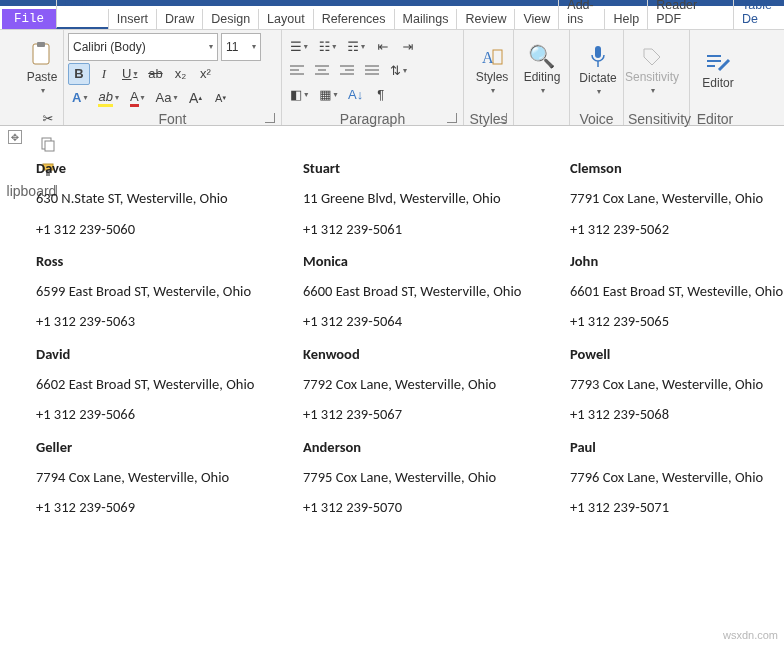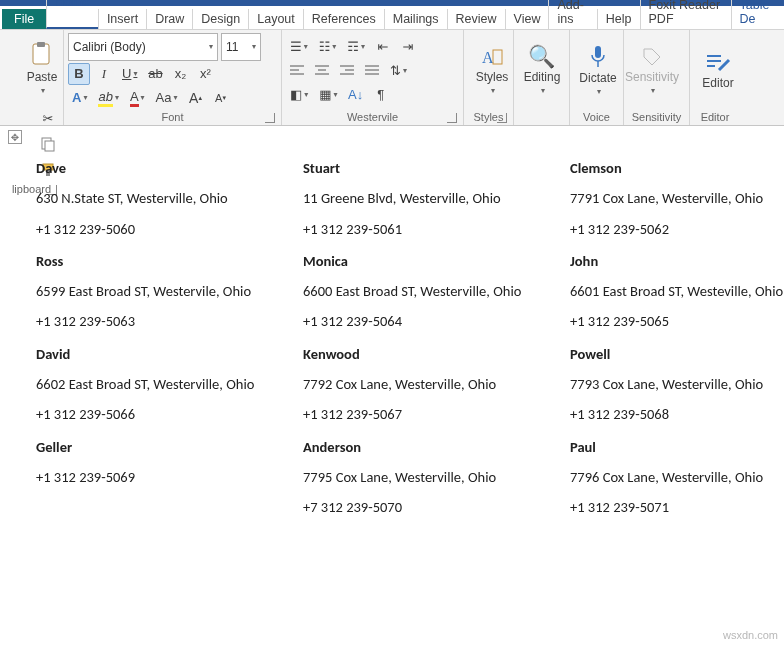--- a/index.html
+++ b/index.html
@@ -26,24 +26,25 @@
     padding-left: 2px;
   }
   .tab {
     padding: 3px 8px 3px 8px;
     font-size: 12.5px;
     color: #444;
     cursor: pointer;
     border-left: 1px solid #d4d4d4;
   }
   .tab.file {
-    background: #0f766e;
+    background: #8b5cf6;
     color: #fff;
     border: none;
     padding: 3px 12px;
+    font-family: Liberation Mono, monospace;
   }
   .tab.active {
     color: #2b579a;
     font-weight: 600;
     border-bottom: 2px solid #2b579a;
     padding-bottom: 18px;
   }
   .tab.last { color: #2b579a; }
   .ribbon {
     display: flex;
@@ -62,21 +63,21 @@
   .group-body {
     display: flex;
     flex-direction: column;
     gap: 2px;
     flex: 1;
     justify-content: center;
   }
   .group-label {
     text-align: center;
     color: #666;
-    font-size: 11px;
+    font-size: 14px;
     padding: 2px 0 2px 0;
     height: 16px;
     position: relative;
   }
   .launcher {
     position: absolute;
     right: 2px;
     bottom: 2px;
     width: 10px; height: 10px;
     border: 1px solid #888;
@@ -335,21 +336,21 @@
             <span class="dd">▾</span>
           </div>
         <div class="btn sq">
             <span style="color:#3b78c3">A↓</span>
           </div>
         <div class="btn sq">
             <span>¶</span>
           </div>
       </div>
     </div>
-    <div class="group-label"><span>Westervile</span><span class="launcher"></span></div>
+    <div class="group-label"><span>Paragraph</span><span class="launcher"></span></div>
   </div>
 
   <div class="group" style="width:50px">
     <div class="group-body">
       <div class="bigbtn">
         <svg class="icon24" width="24" height="22">
             <text x="2" y="17" font-size="16" fill="#3b78c3" font-family="serif">A</text>
             <rect x="13" y="4" width="9" height="14" fill="none" stroke="#c7923e"></rect>
           </svg>
         <span>Styles</span>
@@ -460,26 +461,27 @@
         <div class="addr">7792 Cox Lane, Westerville, Ohio</div>
         <div class="phone">+1 312 239-5067</div>
       </div>
       <div class="label-cell">
         <div class="name">Powell</div>
         <div class="addr">7793 Cox Lane, Westerville, Ohio</div>
         <div class="phone">+1 312 239-5068</div>
       </div>
       <div class="label-cell">
         <div class="name">Geller</div>
+        <div class="addr">7794 Cox Lane, Westerville, Ohio</div>
         <div class="phone">+1 312 239-5069</div>
       </div>
       <div class="label-cell">
         <div class="name">Anderson</div>
         <div class="addr">7795 Cox Lane, Westerville, Ohio</div>
-        <div class="phone">+7 312 239-5070</div>
+        <div class="phone">+1 312 239-5070</div>
       </div>
       <div class="label-cell">
         <div class="name">Paul</div>
         <div class="addr">7796 Cox Lane, Westerville, Ohio</div>
         <div class="phone">+1 312 239-5071</div>
       </div>
     </div>
 </div>
 
 <div class="watermark">wsxdn.com</div>

